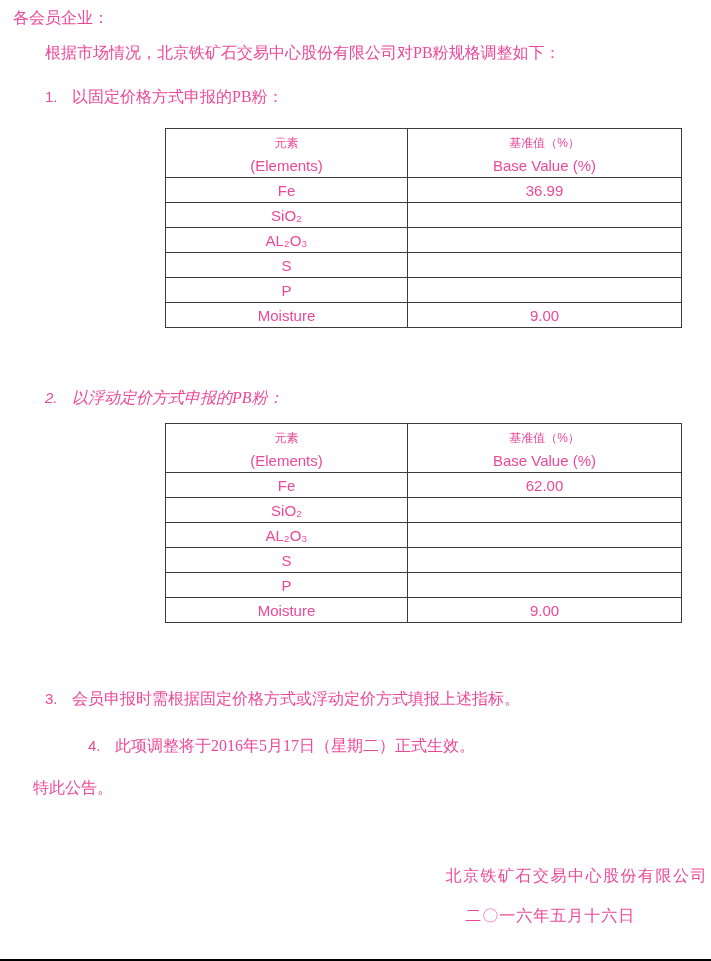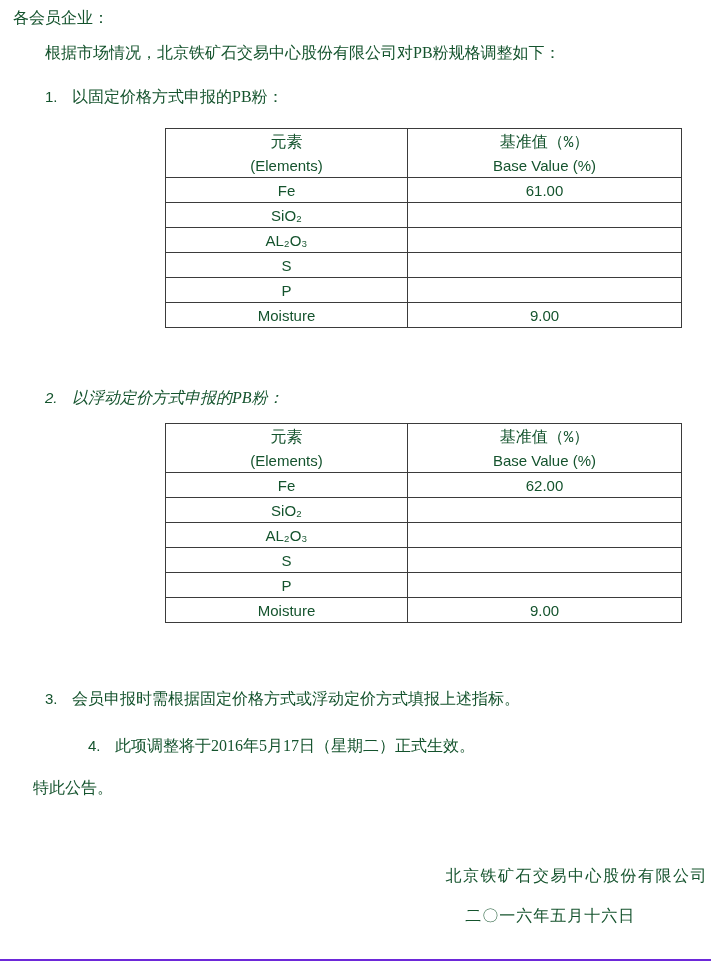--- a/index.html
+++ b/index.html
@@ -4,23 +4,23 @@
 <style>
   * { margin: 0; padding: 0; box-sizing: border-box; }
   html, body { background: #ffffff; }
   body { font-family: "Liberation Serif", serif; }
 
   .page {
     position: relative;
     width: 711px;
     height: 961px;
     background: #ffffff;
-    color: #14532d;
+    color: #ec4899;
     overflow: hidden;
-    border-bottom: 2px solid #6d28d9;
+    border-bottom: 2px solid #000000;
   }
 
   .salutation {
     position: absolute;
     left: 13px; top: 7px;
     font-size: 16px;
     line-height: 22px;
   }
 
   .intro {
@@ -71,22 +71,22 @@
     border: 1.5px solid #3b3b3b;
     text-align: center;
     vertical-align: middle;
     font-weight: normal;
     padding: 0;
   }
   .spec-table th { height: 48px; }
   .spec-table td { height: 25px; }
 
   .hdr-zh {
-    font-family: Liberation Mono, monospace;
-    font-size: 16px;
+    font-family: Liberation Sans, sans-serif;
+    font-size: 12px;
     line-height: 24px;
     padding-top: 2px;
   }
   .hdr-en {
     font-family: "Liberation Sans", sans-serif;
     font-size: 15px;
     line-height: 22px;
     text-align: center;
   }
   .cell-sans {
@@ -136,21 +136,21 @@
         <div class="hdr-zh">元素</div>
         <div class="hdr-en">(Elements)</div>
       </th>
       <th>
         <div class="hdr-zh">基准值（%）</div>
         <div class="hdr-en">Base Value (%)</div>
       </th>
     </tr>
     <tr>
       <td class="cell-sans">Fe</td>
-      <td class="cell-sans">61.00</td>
+      <td class="cell-sans">36.99</td>
     </tr>
     <tr>
       <td class="cell-sans">SiO₂</td>
       <td class="cell-sans"></td>
     </tr>
     <tr>
       <td class="cell-sans">AL₂O₃</td>
       <td class="cell-sans"></td>
     </tr>
     <tr>

